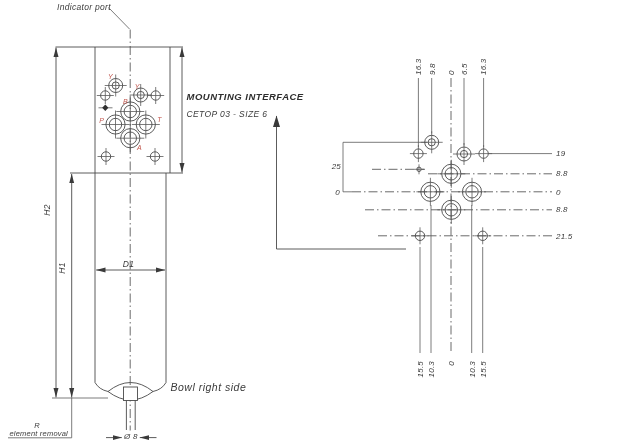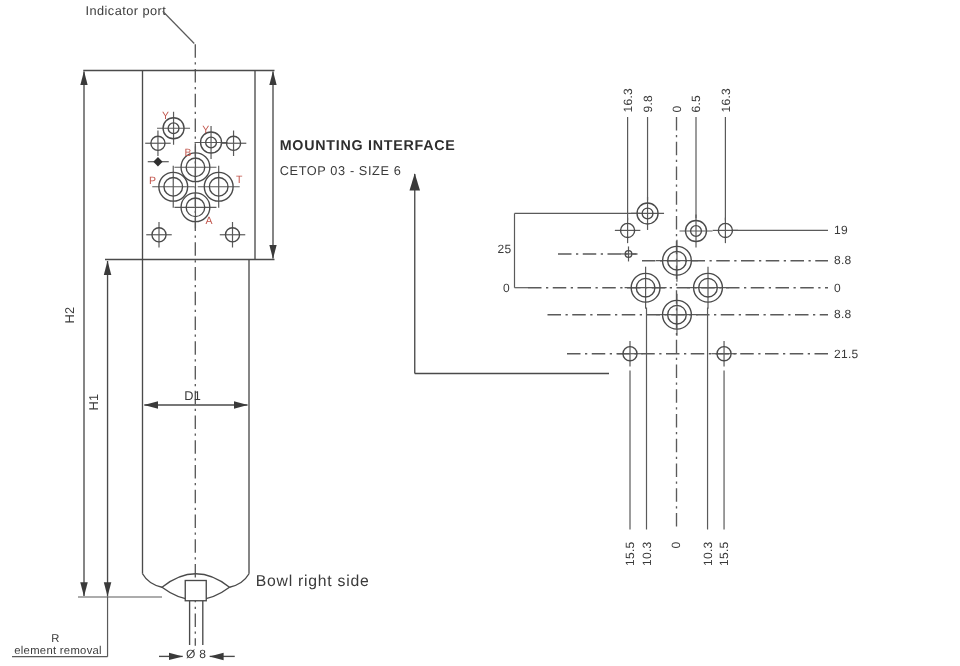--- a/index.html
+++ b/index.html
@@ -1,17 +1,17 @@
 <!DOCTYPE html>
 <html><head>
 <meta charset="utf-8">
 <style>
   html,body{margin:0;padding:0;background:#fff;}
   .canvas{position:relative;width:640px;height:444px;background:#ffffff;overflow:hidden;
-          font-family:"Liberation Sans",sans-serif;}
+          font-family:"Liberation Sans",sans-serif;font-style:italic;}
   svg{position:absolute;left:0;top:0;}
   .ln{stroke:#4a4a4a;stroke-width:0.9;fill:none;}
   .lnthin{stroke:#5a5a5a;stroke-width:0.8;fill:none;}
   .cl{stroke:#5a5a5a;stroke-width:0.9;fill:none;stroke-dasharray:9 3 1.5 3;}
   .t{font-family:"Liberation Sans",sans-serif;font-size:8.5px;fill:#3a3a3a;letter-spacing:0.3px;}
   .t-dim{font-family:"Liberation Sans",sans-serif;font-size:8px;fill:#3a3a3a;letter-spacing:0.2px;}
   .t-title{font-family:"Liberation Sans",sans-serif;font-size:9.5px;font-weight:bold;fill:#2e2e2e;letter-spacing:0.5px;}
   .t-sub{font-family:"Liberation Sans",sans-serif;font-size:8.5px;fill:#3a3a3a;letter-spacing:0.4px;}
   .t-big{font-family:"Liberation Sans",sans-serif;font-size:10.5px;fill:#3a3a3a;letter-spacing:0.5px;}
   .t-small{font-family:"Liberation Sans",sans-serif;font-size:7.5px;fill:#3a3a3a;letter-spacing:0.2px;}

